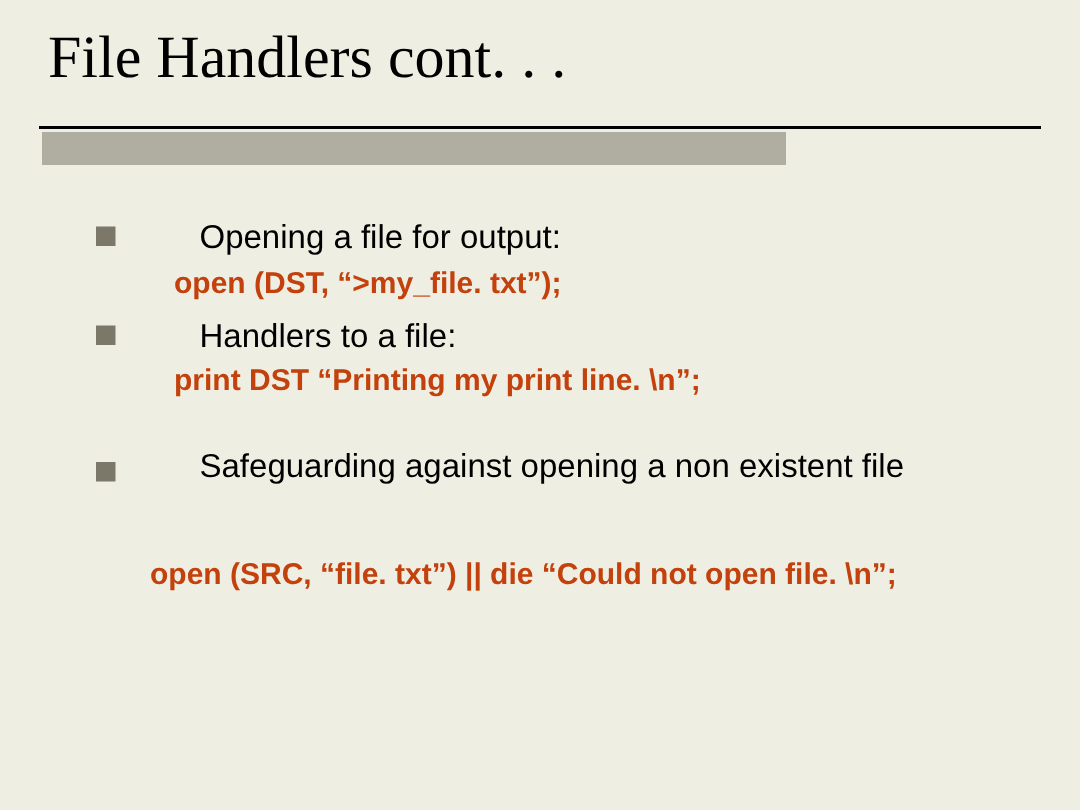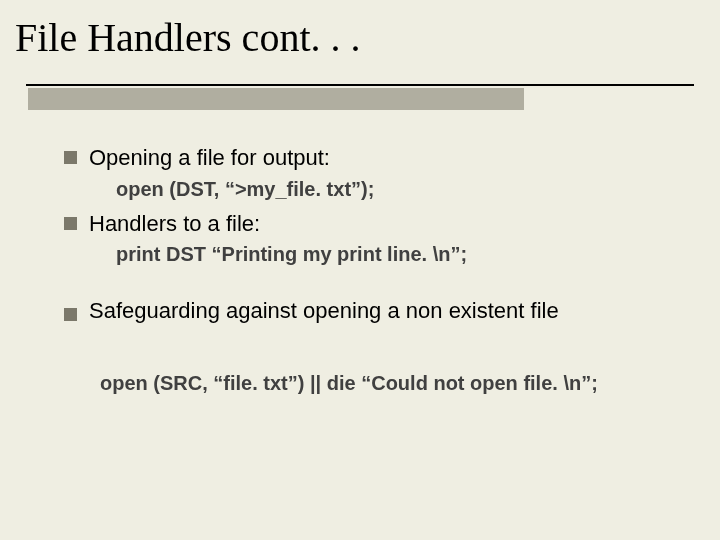--- a/index.html
+++ b/index.html
@@ -12,21 +12,21 @@
     overflow: hidden;
   }
   .slide {
     position: relative;
     width: 720px;
     height: 540px;
     box-sizing: border-box;
   }
   .title {
     position: absolute;
-    left: 15px;
+    left: 32px;
     top: 14px;
     font-family: "Times New Roman", Times, serif;
     font-size: 40px;
     color: #000;
     letter-spacing: 0px;
     text-align: center;
   }
   .rule-stack {
     position: absolute;
     left: 26px;
@@ -47,20 +47,21 @@
   .content {
     position: absolute;
     left: 64px;
     top: 140px;
     width: 612px;
   }
   .bullet-row {
     display: flex;
     align-items: flex-start;
     margin-top: 4px;
+    gap: 44px;
   }
   .bullet-row.gap-above {
     margin-top: 30px;
     align-items: center;
   }
   .bullet {
     flex: none;
     width: 13px;
     height: 13px;
     background: #7b786a;
@@ -71,21 +72,21 @@
     font-size: 22px;
     color: #000;
     line-height: 1.25;
   }
   .code-line {
     margin-left: 52px;
     margin-top: 4px;
     margin-bottom: 8px;
     font-size: 20px;
     font-weight: bold;
-    color: #404040;
+    color: #c2410c;
     line-height: 1.3;
   }
   .code-line.tight {
     margin-left: 36px;
     margin-top: 45px;
   }
 </style>
 </head>
 <body>
 

